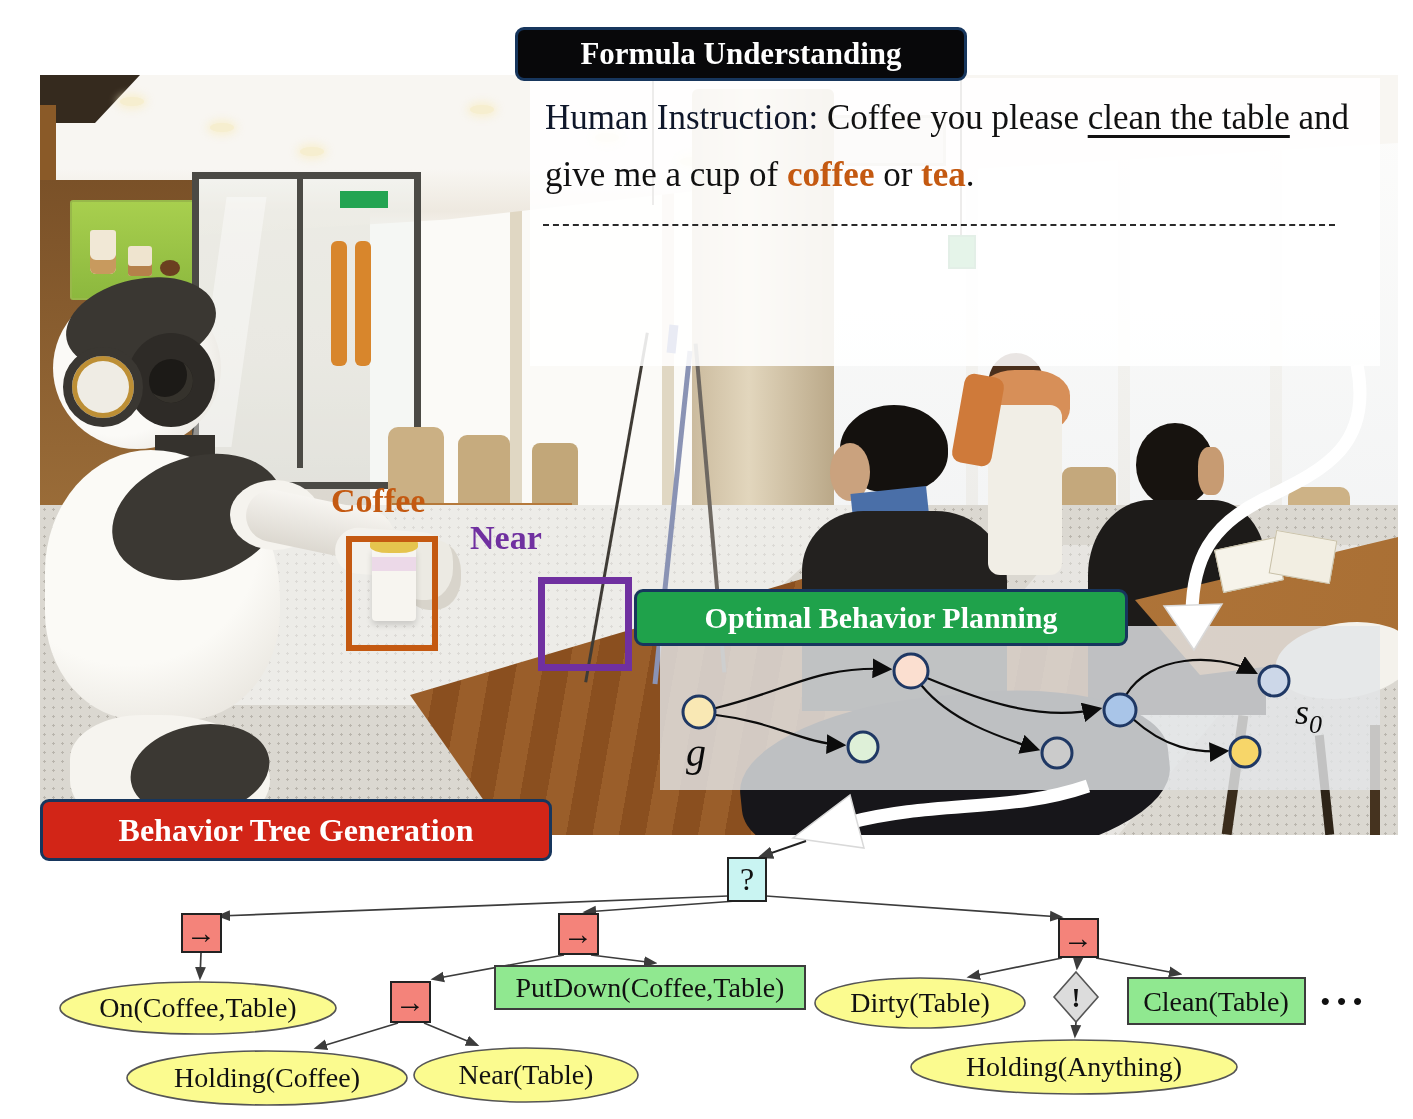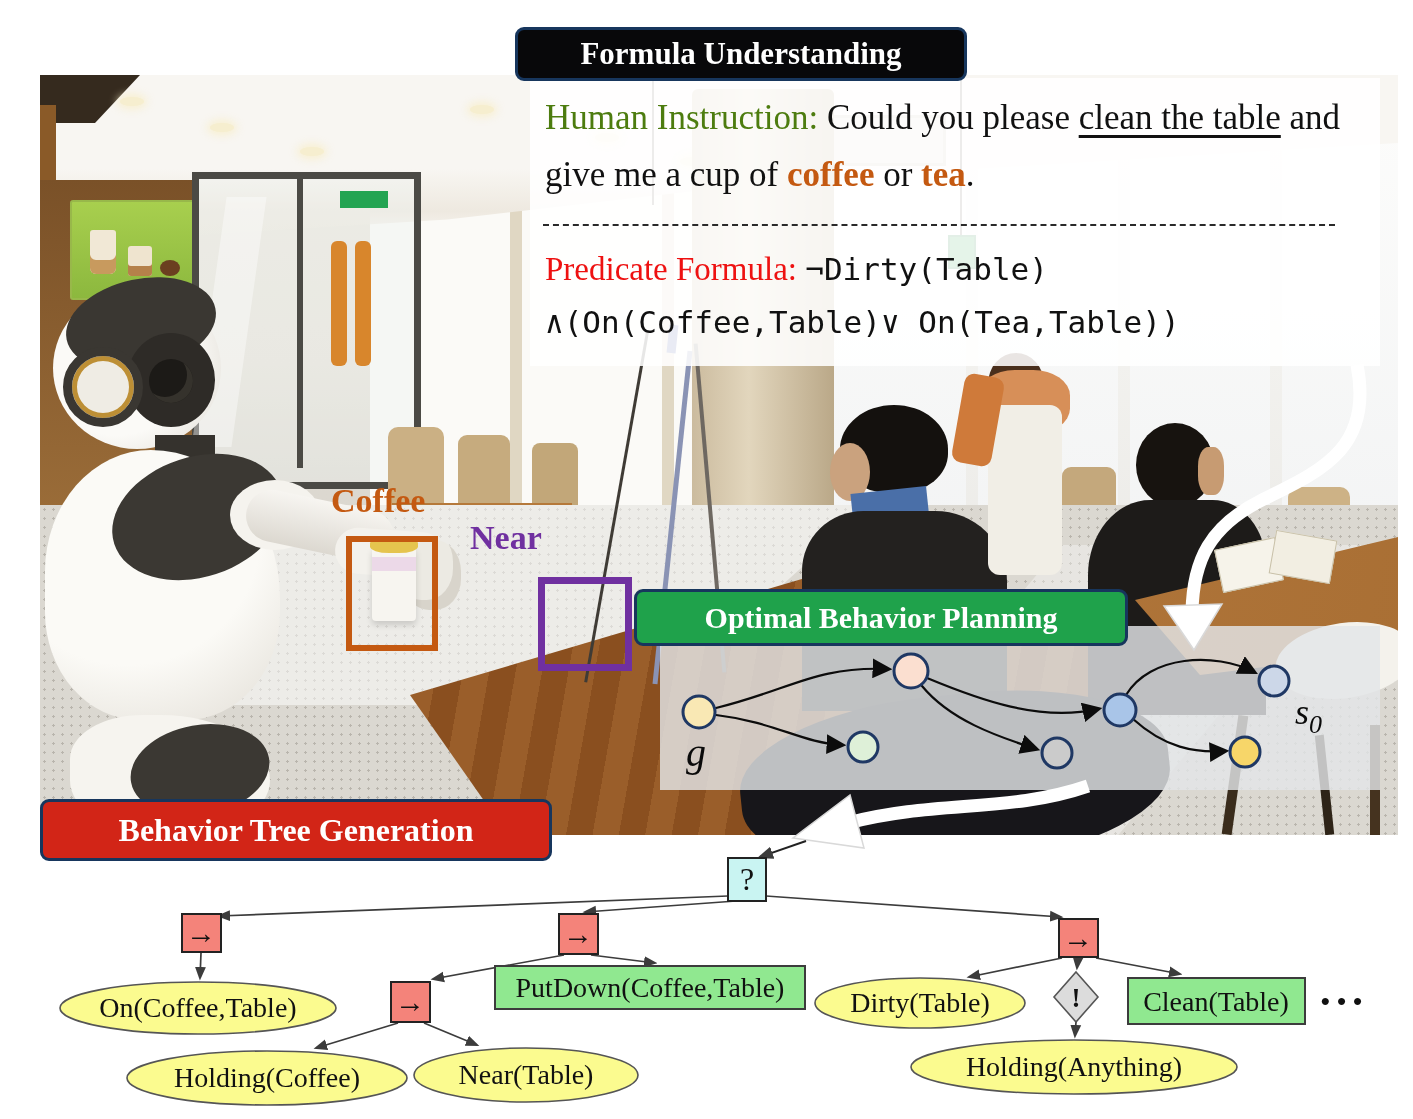--- a/index.html
+++ b/index.html
@@ -8,21 +8,21 @@
   .s{position:absolute;}
   #photo{position:absolute;left:40px;top:75px;width:1358px;height:760px;overflow:hidden;background:#e8e4db;}
   
   .pill{position:absolute;display:flex;align-items:center;justify-content:center;
         color:#ffffff;border:3px solid #17365d;border-radius:9px;font-weight:bold;z-index:6;}
   #hdr-intent{left:515px;top:27px;width:446px;height:48px;background:#08080a;font-size:31px;}
   #hdr-planning{left:634px;top:589px;width:488px;height:51px;background:#1fa24b;font-size:30px;font-weight:600;}
   #hdr-tree{left:40px;top:799px;width:506px;height:56px;background:#d22517;font-size:32px;}
   
   #instr{position:absolute;left:545px;top:90px;width:805px;font-size:35px;line-height:1.62;color:#111;z-index:4;}
-  .lbl-blue{color:#4d7c0f;}
+  .lbl-blue{color:#0f172a;}
   .und{text-decoration:underline;text-decoration-thickness:2.5px;text-underline-offset:6px;}
   .emph{color:#c45911;font-weight:bold;}
   #dash-sep{position:absolute;left:543px;top:224px;width:792px;border-top:2px dashed #2a2a2a;z-index:4;}
   #pred{position:absolute;left:545px;top:243px;width:820px;font-size:33px;line-height:1.62;color:#111;z-index:4;}
   .lbl-red{color:#ee1111;font-family:"Liberation Serif",serif;}
   .mono{font-family:"DejaVu Sans Mono",monospace;font-size:31px;}
   
   .scene-lbl{position:absolute;font-weight:bold;font-size:34px;z-index:4;}
   #lbl-coffee{left:331px;top:482px;color:#c45911;}
   #lbl-water{left:470px;top:519px;color:#7030a0;}
@@ -133,28 +133,23 @@
     <div class="s" style="left:1235px;top:548px;width:140px;height:75px;border-radius:50%;background:#f4f2ec;transform:rotate(-8deg);"></div>
     <div class="s" style="left:1190px;top:640px;width:10px;height:120px;background:#3a2c1c;transform:rotate(8deg);"></div>
     <div class="s" style="left:1280px;top:660px;width:9px;height:100px;background:#2e2418;transform:rotate(-6deg);"></div>
     <div class="s" style="left:1330px;top:650px;width:10px;height:110px;background:#45331f;"></div>
 
     <div id="panel-instr"></div>
     <div id="panel-graph"></div>
   </div>
 
   <div id="instr">
-    <span class="lbl-blue">Human Instruction:</span><span> Could you please </span><span class="und">clean the table</span><span>  and give me a cup of </span><span class="emph">coffee</span><span> or </span><span class="emph">tea</span><span>.</span>
+    <span class="lbl-blue">Human Instruction:</span><span> Coffee you please </span><span class="und">clean the table</span><span>  and give me a cup of </span><span class="emph">coffee</span><span> or </span><span class="emph">tea</span><span>.</span>
   </div>
   <div id="dash-sep"></div>
-  <div id="pred">
-    <span class="lbl-red">Predicate Formula:</span>
-    <span class="mono">¬Dirty(Table)</span><br>
-    <span class="mono">∧(On(Coffee,Table)∨ On(Tea,Table))</span>
-  </div>
 
   <div id="hdr-intent" class="pill">
       <span>Formula Understanding</span>
     </div>
   <div id="hdr-tree" class="pill">
       <span>Behavior Tree Generation</span>
     </div>
   <div id="hdr-planning" class="pill">
       <span>Optimal Behavior Planning</span>
     </div>

